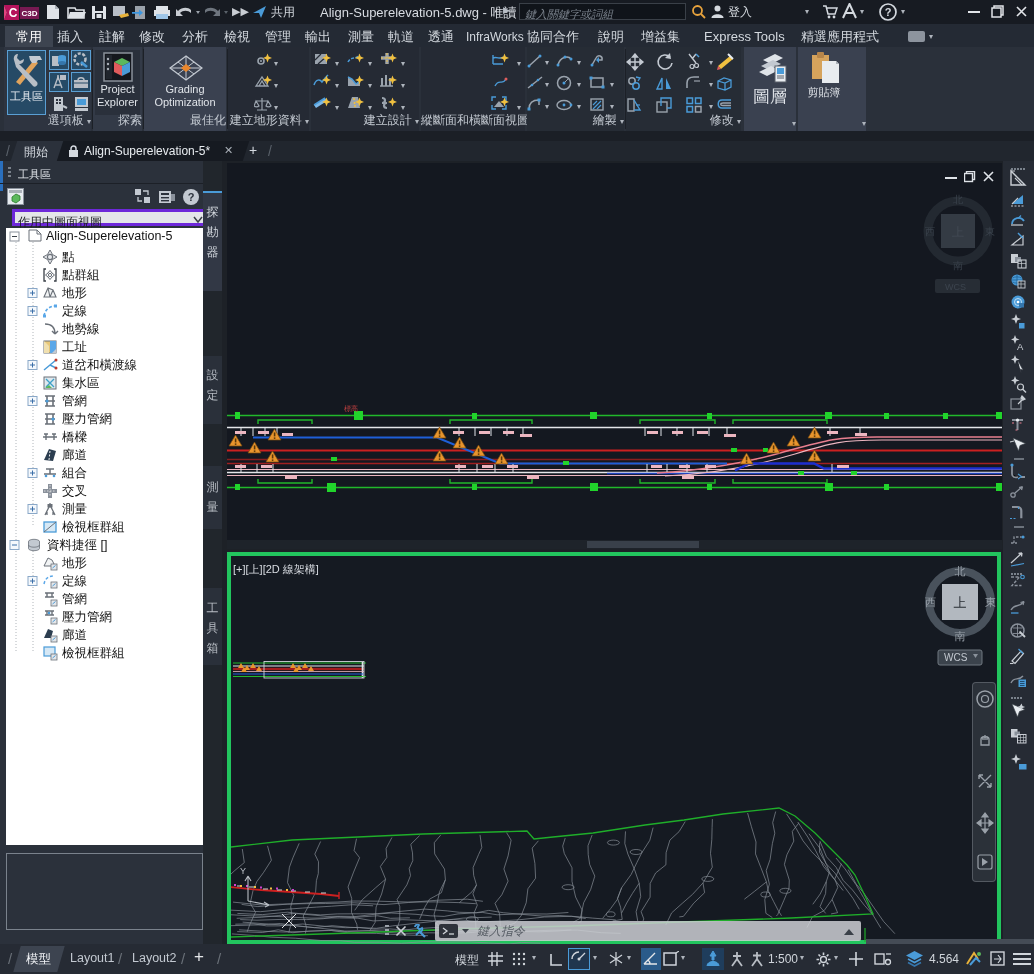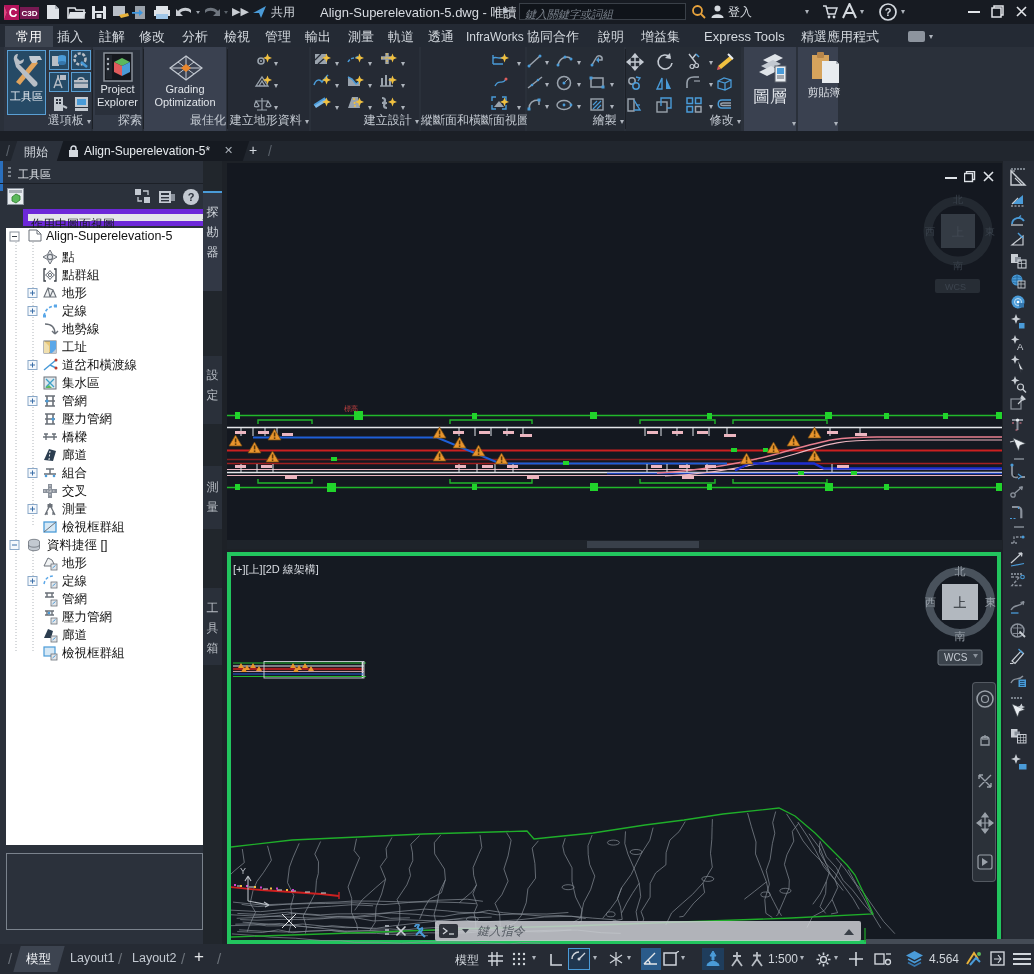--- a/index.html
+++ b/index.html
@@ -443,21 +443,21 @@
         <path d="M6 14 L18 8 L26 12 L14 18 Z" fill="#c3c9d1"></path>
         <path d="M4 20 L16 14 L24 18 L12 24 Z" fill="#dfe3e8"></path>
         <rect x="20" y="14" width="11" height="16" fill="#e8ecf0" stroke="#5a616a"></rect>
         <rect x="22" y="16" width="7" height="6" fill="#4a9bd8"></rect>
         <path d="M22 24 h7 M22 26 h7" stroke="#5a616a" stroke-width="1"></path>
       </svg>
       <div class="abs cjk" style="left:0;top:38px;width:52px;text-align:center;font-size:17px;color:#e0e4e9">圖層</div>
       <div class="plabel"><span class="dd">▾</span></div>
     </div>
 
-    <div class="panel" style="left:798px;width:40px;background:#3a4150">
+    <div class="panel" style="left:798px;width:68px;background:#3a4150">
       <svg class="abs" style="left:12px;top:4px" width="30" height="34">
         <rect x="2" y="4" width="17" height="24" fill="#d6a35c"></rect>
         <rect x="7" y="1" width="7" height="6" rx="1" fill="#b8864a"></rect>
         <path d="M12 10 L26 10 L29 13 L29 32 L12 32 Z" fill="#e8ecf0"></path>
         <path d="M26 10 L26 13 L29 13 Z" fill="#aab0b8"></path>
       </svg>
       <div class="abs cjk" style="left:0;top:38px;width:52px;text-align:center;font-size:11px;color:#e0e4e9">剪貼簿</div>
       <div class="plabel"><span class="dd">▾</span></div>
     </div>
   </div>
@@ -500,21 +500,21 @@
           <rect x="3" y="5" width="8" height="2" fill="#2b313b"></rect>
           <rect x="3" y="9" width="8" height="1.4" fill="#2b313b"></rect>
           <rect x="3" y="12" width="8" height="1.4" fill="#2b313b"></rect>
           <rect x="13" y="6" width="4" height="7" fill="#8a919b"></rect>
         </svg>
       <svg class="abs" style="left:182px;top:27px" width="18" height="18">
           <circle cx="9" cy="9" r="8" fill="#c3c9d1"></circle>
           <text x="9" y="13" font-size="11" font-weight="bold" fill="#2b313b" text-anchor="middle">?</text>
         </svg>
 
-      <div class="abs" style="left:23px;top:48px;width:197px;height:17px;background:#e4e6e9;border:5px solid #6d28d9">
+      <div class="abs" style="left:12px;top:48px;width:197px;height:17px;background:#e4e6e9;border:3px solid #6d28d9">
         <span class="cjk" style="font-size:12px;color:#1a1d22;margin-left:3px;line-height:15px;display:inline-block">作用中圖面視圖</span>
         <svg class="abs" style="right:3px;top:4px;position:absolute" width="10" height="8">
             <path d="M1 1 L5 6 L9 1" stroke="#3a4048" stroke-width="1.5" fill="none"></path>
           </svg>
       </div>
 
       <div class="abs" style="left:6px;top:67px;width:197px;height:617px;background:#ffffff">
         <svg width="197" height="617" style="position:absolute;left:0;top:0">
           <g fill="none" stroke="#b0b5ba" stroke-dasharray="1 2">
             <line x1="10" y1="14" x2="10" y2="317"></line>

